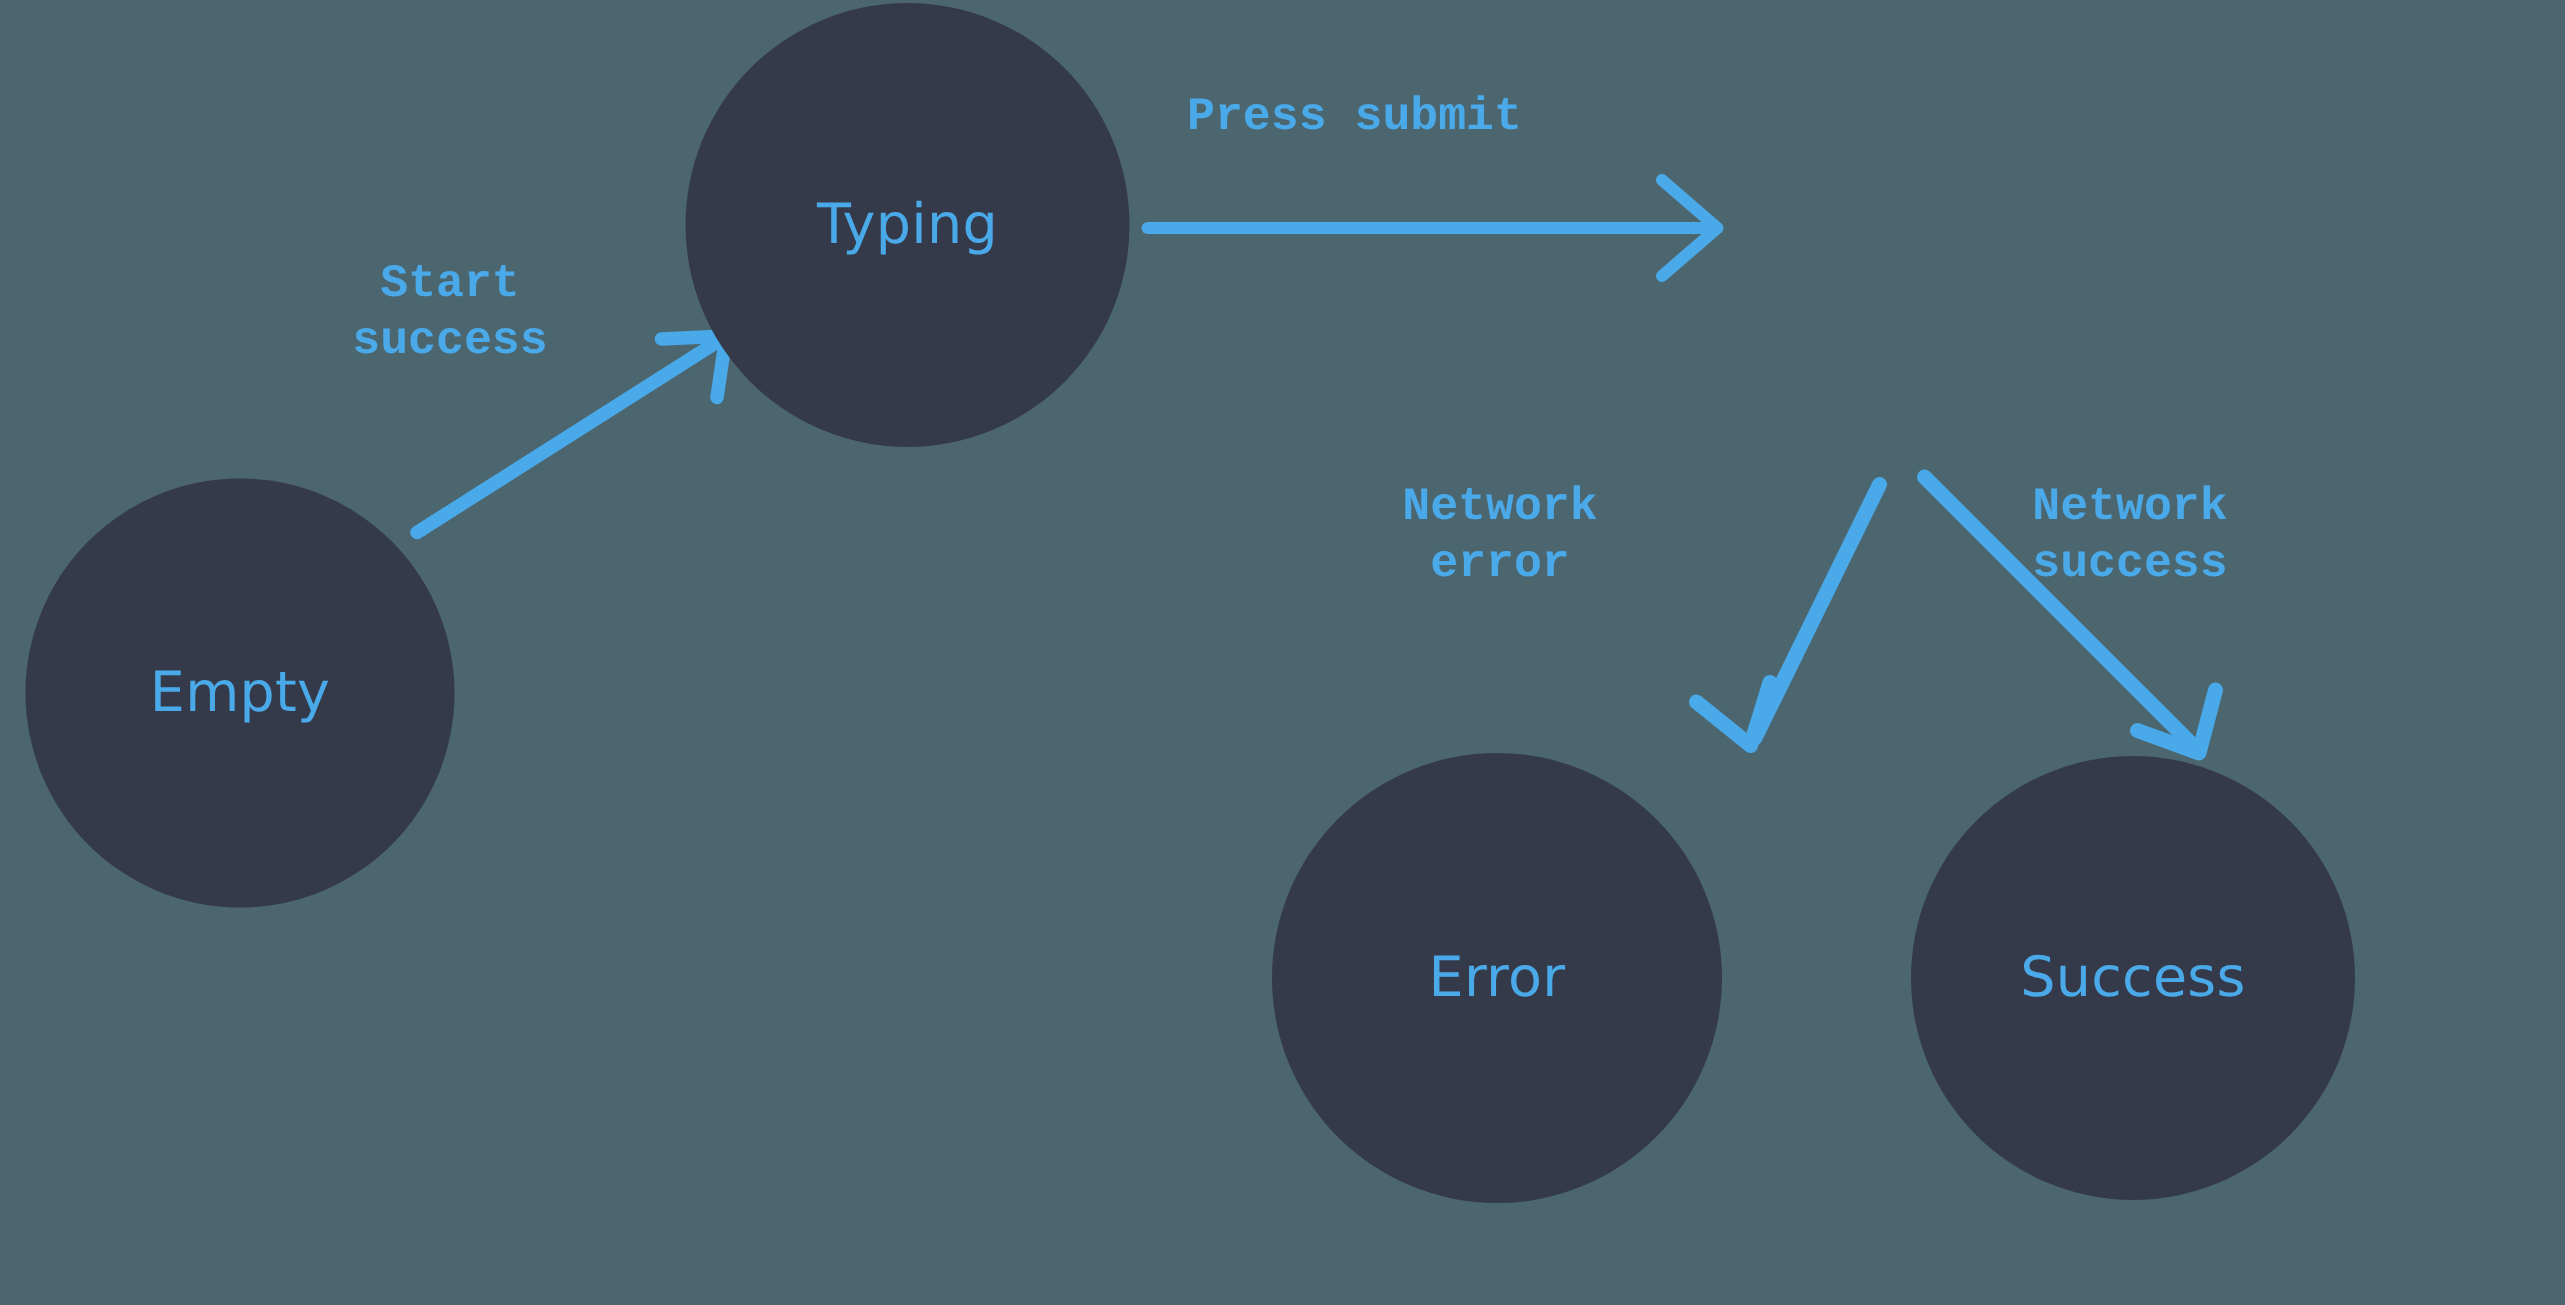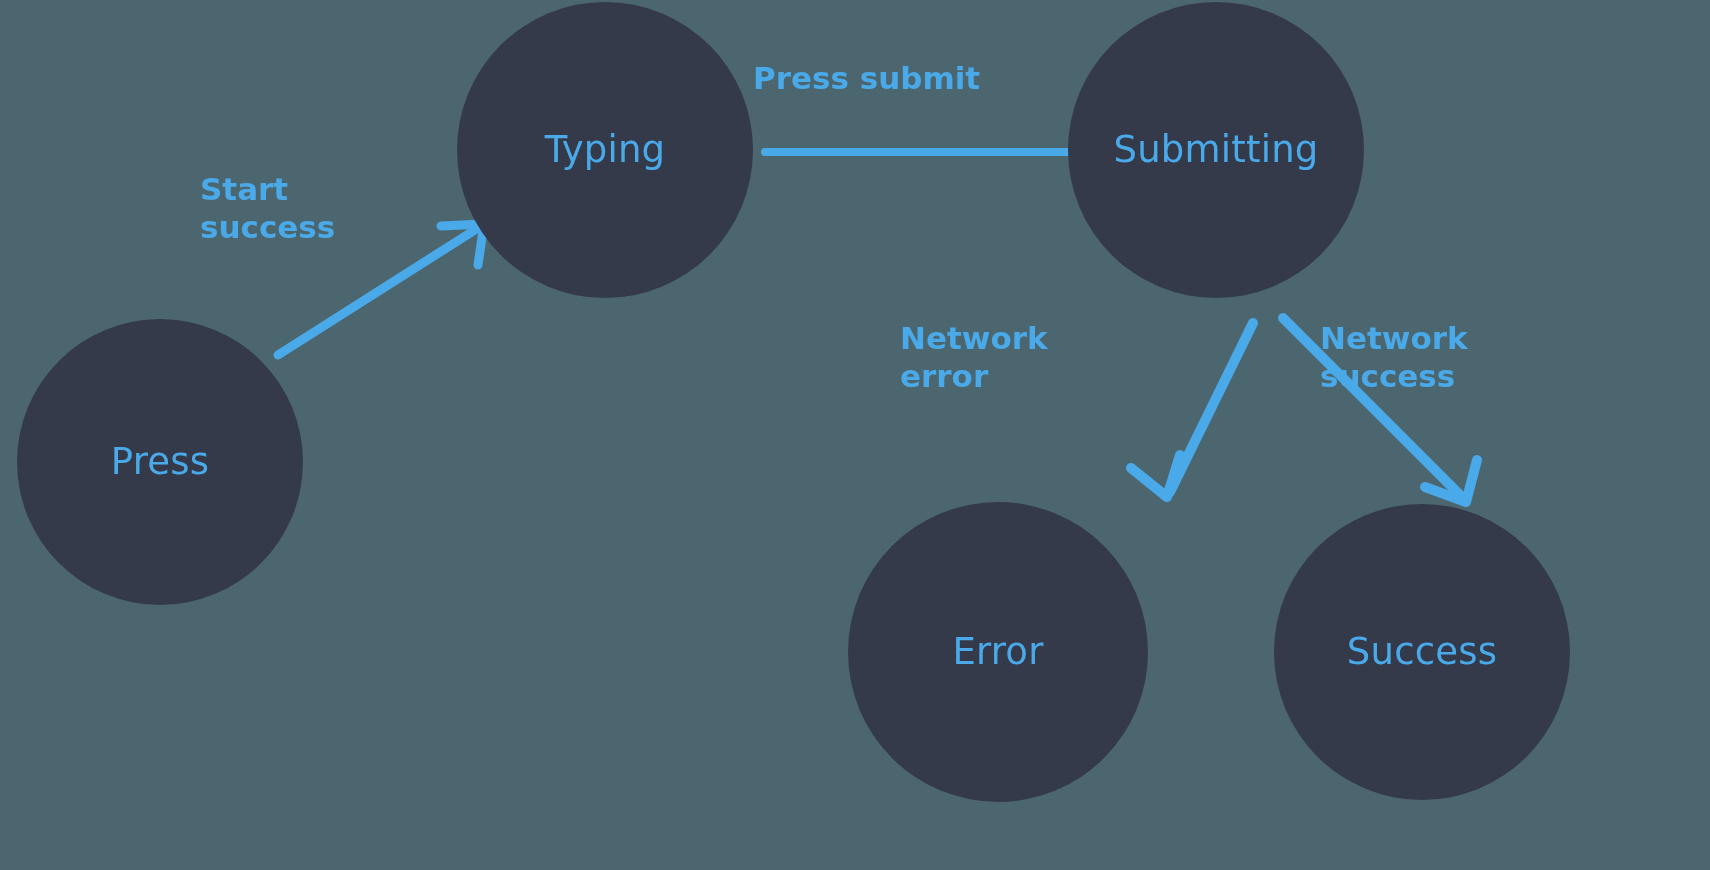--- a/index.html
+++ b/index.html
@@ -32,23 +32,25 @@
     text-align: center;
     line-height: 1.1;
     white-space: nowrap;
     user-select: none;
   }
   .edge-label {
     position: absolute;
     color: #4aa9e8;
     font-size: 31px;
     font-weight: 700;
+    text-align: center;
     line-height: 1.22;
     white-space: pre-line;
     user-select: none;
+    font-family: Liberation Mono, monospace;
   }
   svg.edges {
     position: absolute;
     left: 0;
     top: 0;
     width: 1710px;
     height: 870px;
     overflow: visible;
     pointer-events: none;
   }
@@ -81,30 +83,27 @@
       <polyline points="1131,468 1167,497 1180,455" stroke-width="10" stroke-linecap="round" stroke-linejoin="round"></polyline>
     </g>
 
     <g>
       <line x1="1283" y1="318" x2="1460" y2="495" stroke-width="10" stroke-linecap="round"></line>
       <polyline points="1425,487 1466,502 1477,460" stroke-width="10" stroke-linecap="round" stroke-linejoin="round"></polyline>
     </g>
   </svg>
 
   <div class="node" style="left:17px; top:319px; width:286px; height:286px;">
-    <span class="node-label">Press</span>
+    <span class="node-label">Empty</span>
   </div>
 
   <div class="node" style="left:457px; top:2px; width:296px; height:296px;">
     <span class="node-label">Typing</span>
   </div>
 
-  <div class="node" style="left:1068px; top:2px; width:296px; height:296px;">
-    <span class="node-label">Submitting</span>
-  </div>
 
   <div class="node" style="left:848px; top:502px; width:300px; height:300px;">
     <span class="node-label">Error</span>
   </div>
 
   <div class="node" style="left:1274px; top:504px; width:296px; height:296px;">
     <span class="node-label">Success</span>
   </div>
 
   <div class="edge-label" style="left:200px; top:171px; width:200px;">Start

